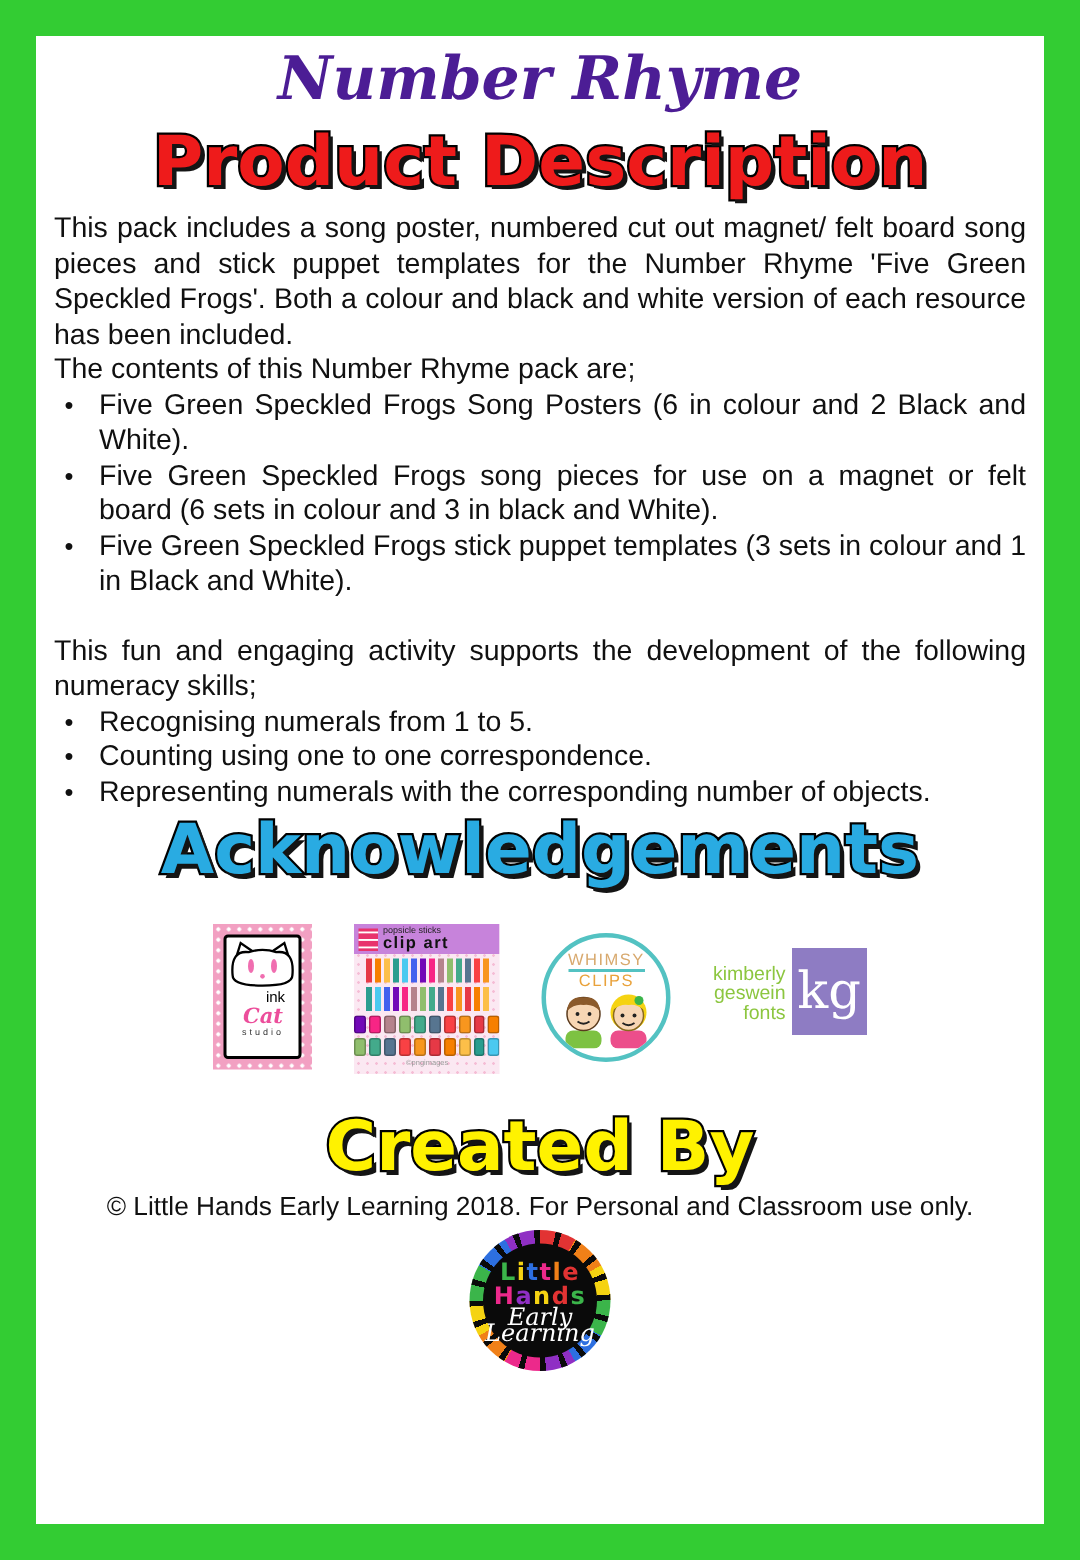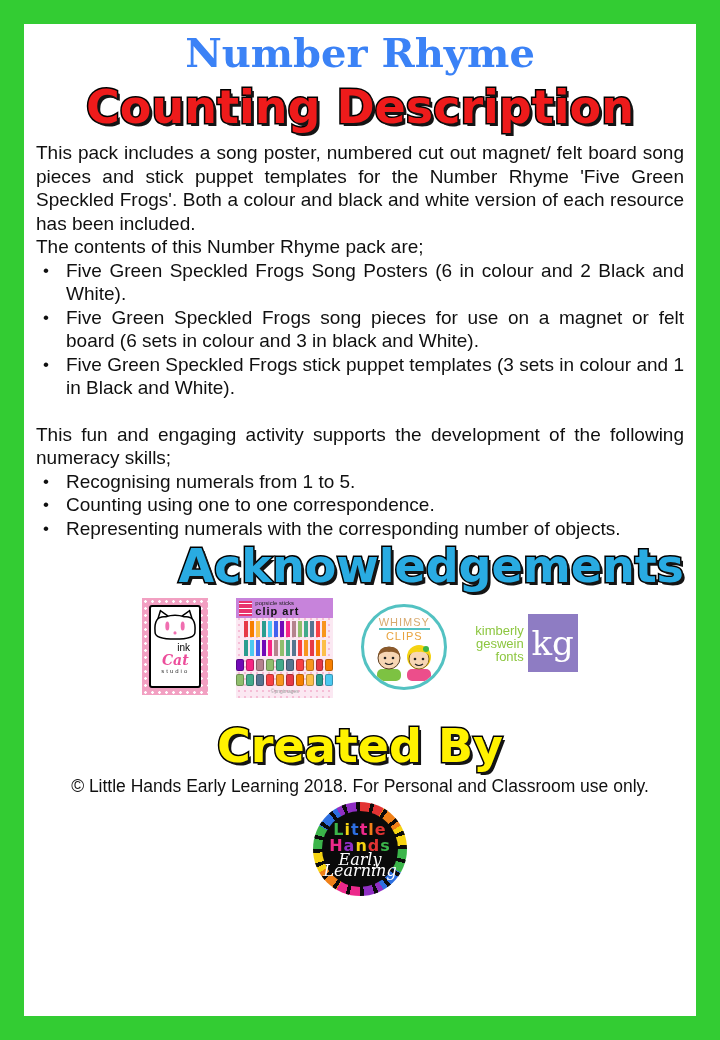--- a/index.html
+++ b/index.html
@@ -12,27 +12,27 @@
   }
   
   .display{
     font-family:"DejaVu Sans",sans-serif;
     font-weight:800;text-align:center;letter-spacing:0;
     -webkit-text-stroke:3px #000;paint-order:stroke fill;
   }
   .main-title{font-size:54px;line-height:56px;color:var(--title_green,#3CC43C);
     text-shadow:2px 3px 0 #151515;margin:0;}
   .subtitle{
-    font-family:"DejaVu Serif",serif;font-weight:bold;
-    font-size:40px;line-height:50px;text-align:center;color:#3b82f6;margin:0;
+    font-family:"DejaVu Serif",serif;font-style:italic;font-weight:bold;
+    font-size:40px;line-height:50px;text-align:center;color:#4c1d95;margin:0;
   }
   .section-heading{font-size:46px;line-height:52px;margin:0;
     text-shadow:3px 3px 0 #141414;}
   .product-heading{color:var(--heading_red,#EE1B1B);margin:3px 0 8px;}
-  .ack-heading{color:var(--heading_blue,#29ABE2);margin:0 0 6px;text-align:right;}
+  .ack-heading{color:var(--heading_blue,#29ABE2);margin:0 0 24px;}
   .created-heading{color:var(--heading_yellow,#FFF200);margin:14px 0 4px;}
 
   
   .desc{font-size:19px;line-height:23.5px;color:#101010;text-align:justify;}
   .desc p{margin:0;}
   .desc ul{list-style:none;margin:0;padding:0;}
   .desc li{position:relative;padding-left:30px;text-align:justify;}
   .desc li::before{content:"•";position:absolute;left:7px;top:0;font-size:17px;}
   .gap{height:23px;}
 
@@ -104,21 +104,21 @@
   .hl-script{color:#fff;font-family:"DejaVu Serif",serif;font-style:italic;
     font-size:16px;line-height:11px;}
 </style>
 </head>
 <body>
 
 <div class="page">
 
   <div class="subtitle">Number Rhyme</div>
 
-  <h2 class="display section-heading product-heading">Counting Description</h2>
+  <h2 class="display section-heading product-heading">Product Description</h2>
 
   <div class="desc">
     <p>This pack includes a song poster, numbered cut out magnet/ felt board song pieces and stick puppet templates for the Number Rhyme 'Five Green Speckled Frogs'.  Both  a colour and black and white version of each resource has been included.</p>
     <p>The contents of this Number Rhyme pack are;</p>
     <ul>
       <li>Five Green Speckled Frogs Song Posters (6 in colour and  2 Black and White).</li>
       <li>Five Green Speckled Frogs song pieces for use on a magnet or felt board (6 sets in colour and 3  in black and White).</li>
       <li>Five Green Speckled Frogs stick puppet templates (3 sets in colour and 1 in Black and White).</li>
     </ul>
     <div class="gap"></div>

